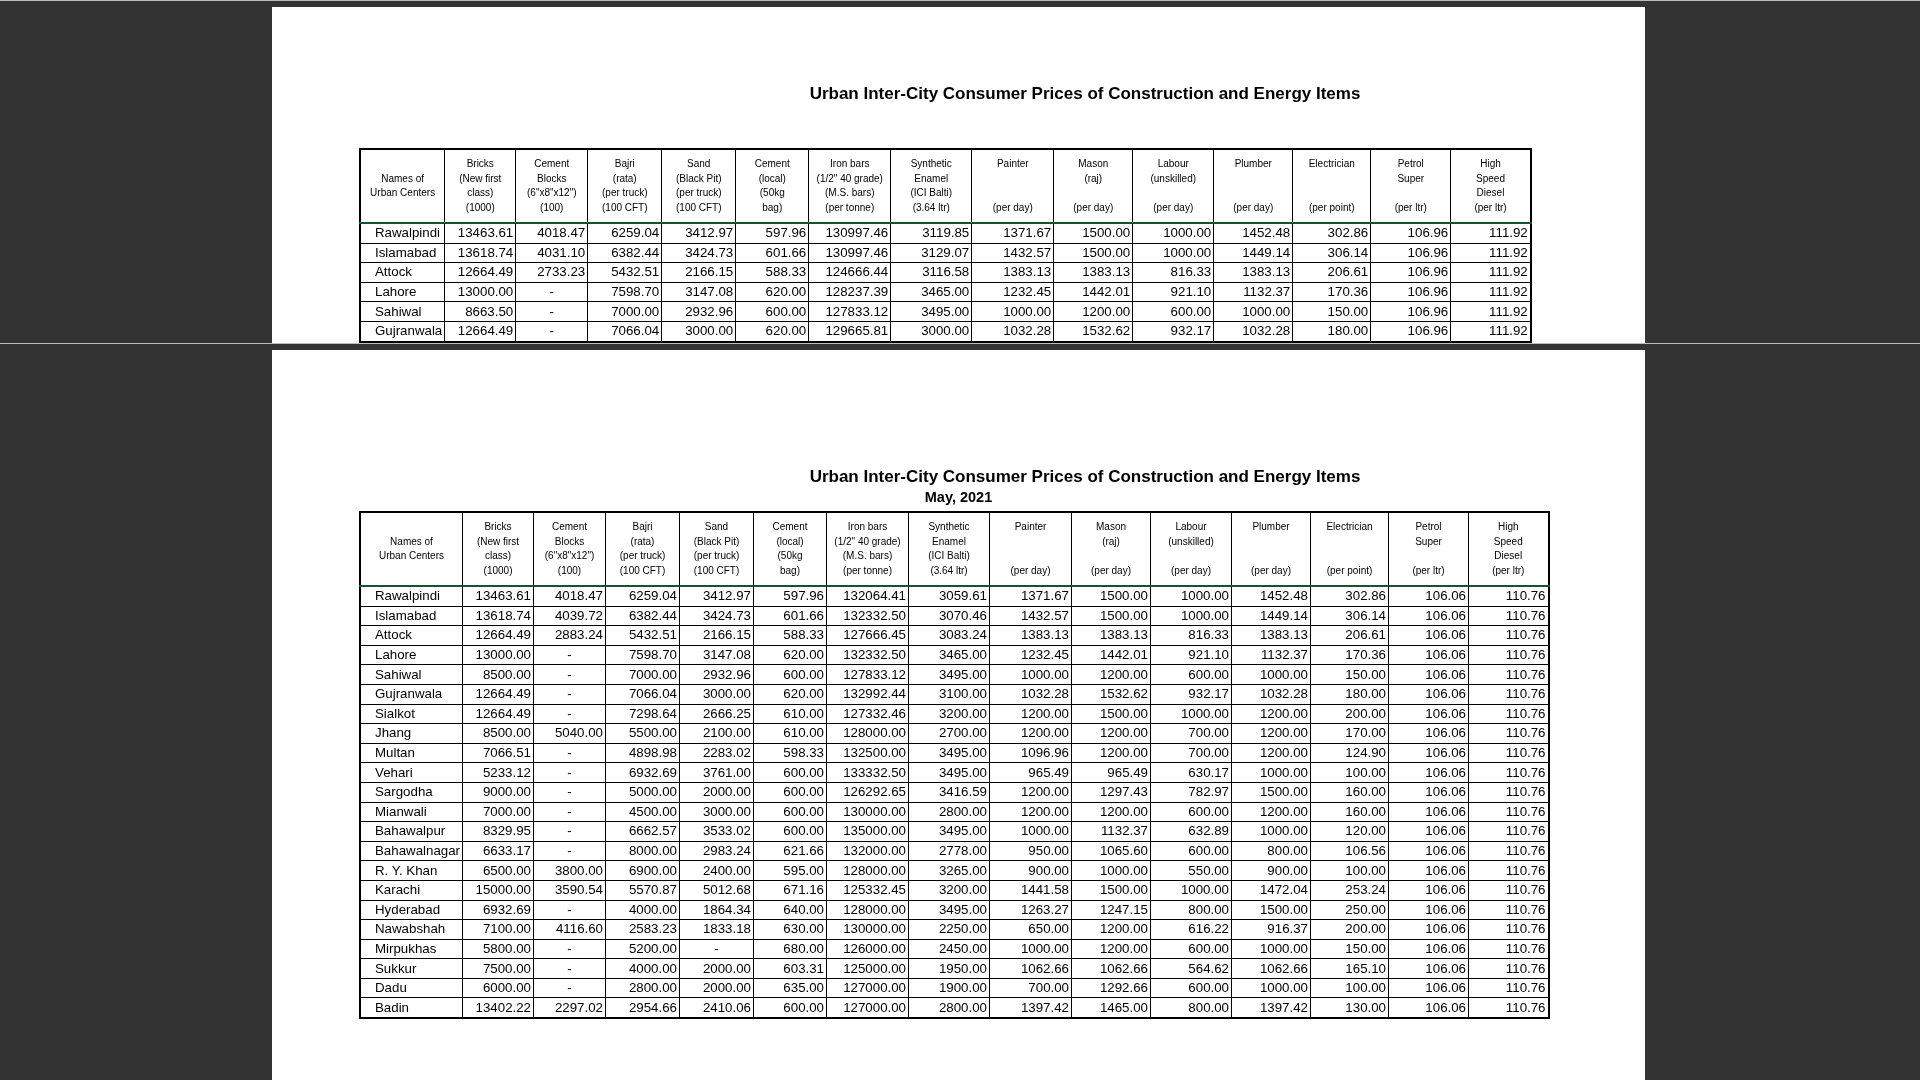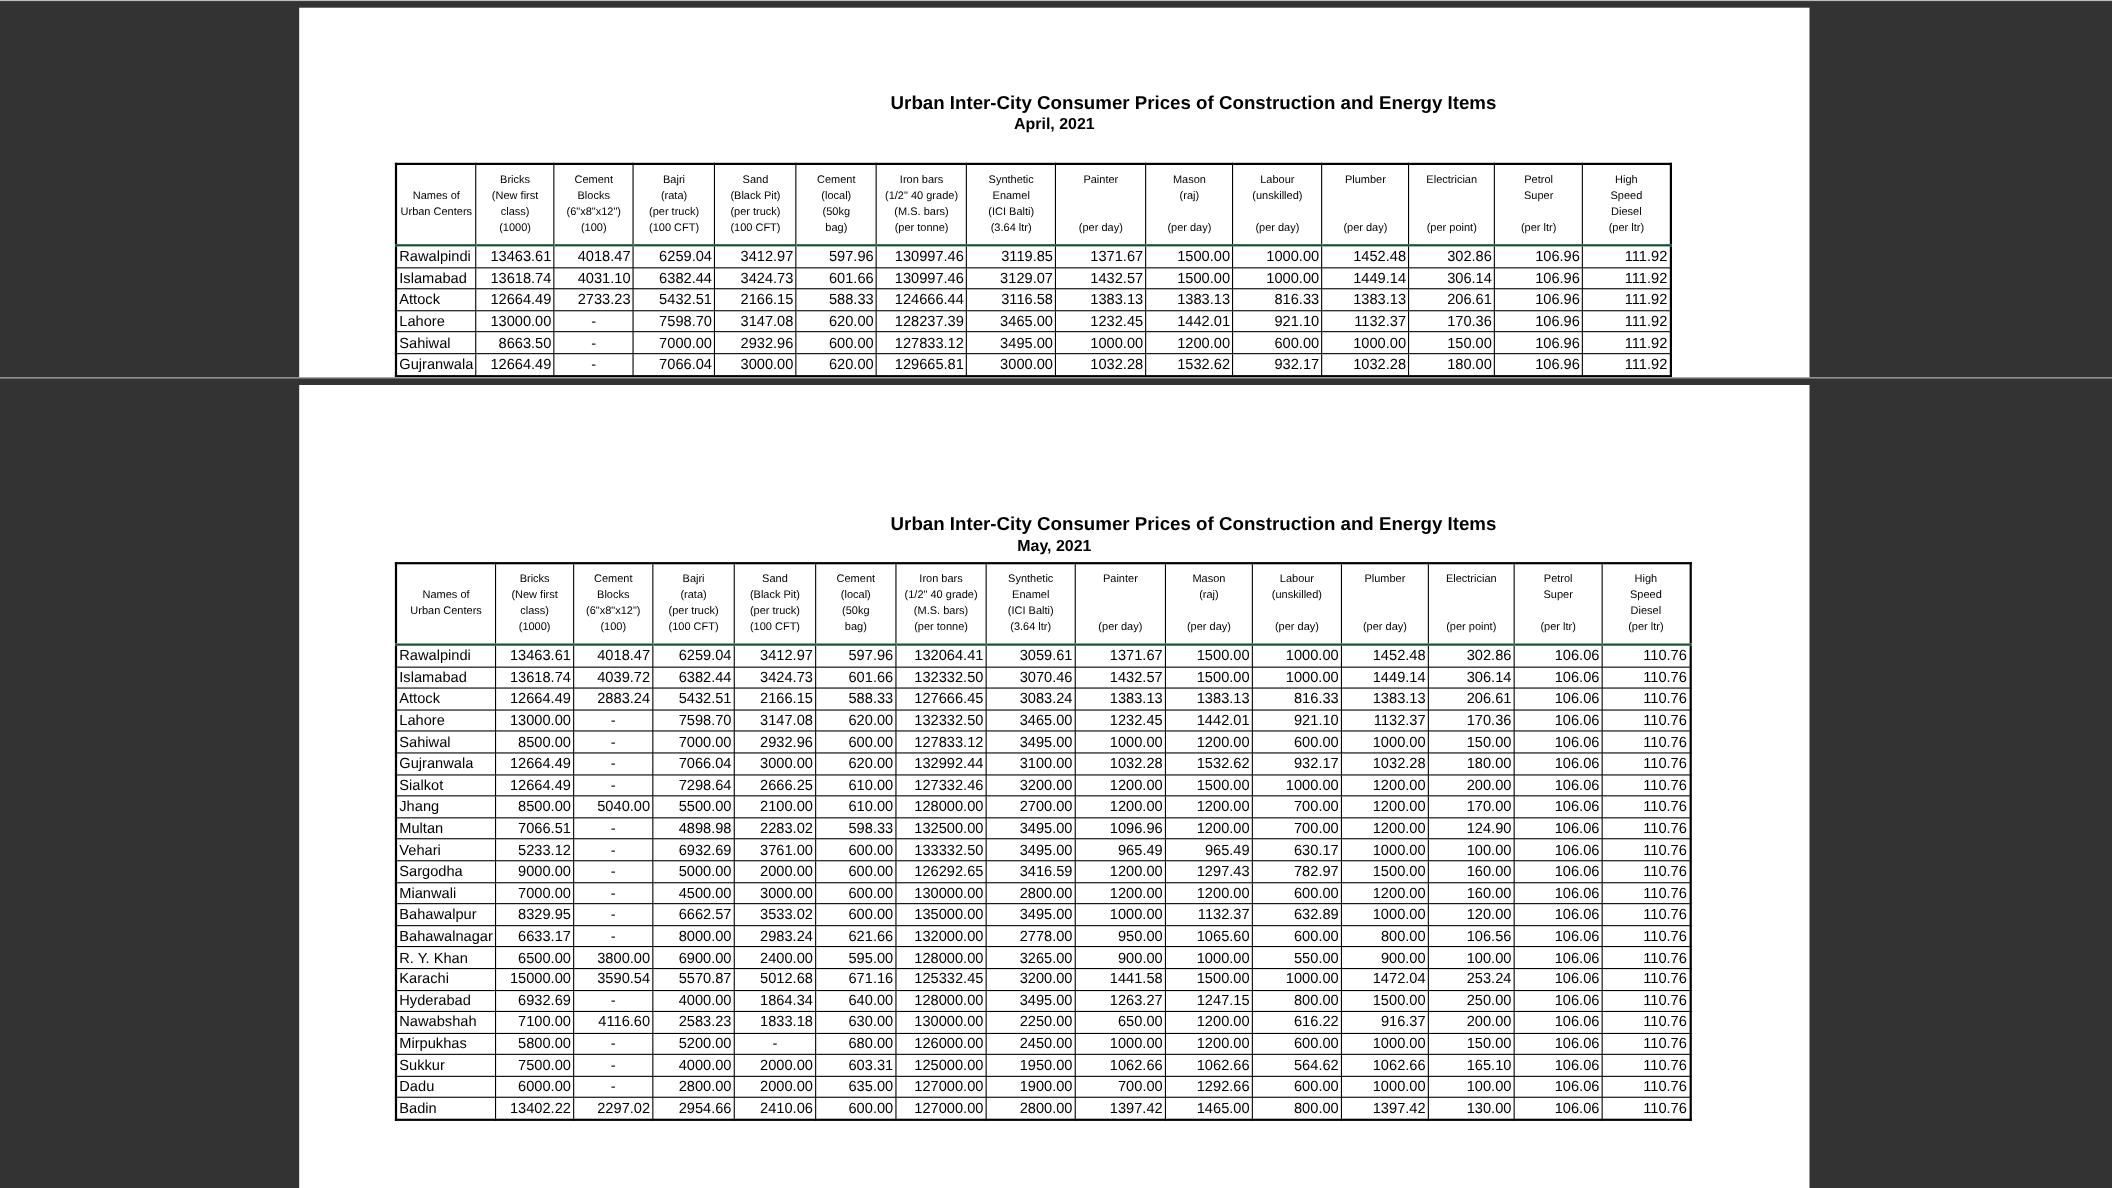--- a/index.html
+++ b/index.html
@@ -17,32 +17,31 @@
   table.prices { position:absolute; left:87px; border-collapse:collapse; table-layout:fixed;
                  border:2px solid #000; }
   table.prices th { border:1px solid #000; border-left-width:1.5px; border-right-width:1.5px;
                     font-weight:normal; font-size:10px; line-height:14.5px; color:#000;
                     vertical-align:middle; text-align:center; padding:0; height:72px; }
   table.prices th .hl { display:block; white-space:nowrap; }
   table.prices td { border:1px solid #000; border-left-width:1.5px; border-right-width:1.5px;
                     border-top-width:1.5px;
                     font-size:13.3px; height:18.6px; line-height:18px; padding:0 2px 0 2px;
                     text-align:right; white-space:nowrap; overflow:hidden; color:#000; }
-  table.prices td.city { text-align:left; padding-left:2px; }
+  table.prices td.city { text-align:left; padding-left:14px; }
   table.prices td.dash { text-align:center; }
   table.prices tr.hdr th { border-bottom:2px solid #14532d; }
 </style>
 </head>
 <body>
 
 <div class="topline"></div>
 
 <div class="page" id="page1">
   <div class="title" style="top:77px;">Urban Inter-City Consumer Prices of Construction and Energy Items</div>
-  <div class="subtitle" style="top:98px;">April, 2021</div>
   <table class="prices" id="tbl0" style="top:141px;">
       <colgroup>
         <col style="width: 72px;">
         <col style="width: 71px;">
         <col style="width: 72px;">
         <col style="width: 74px;">
         <col style="width: 74px;">
         <col style="width: 73px;">
         <col style="width: 82px;">
         <col style="width: 81px;">

